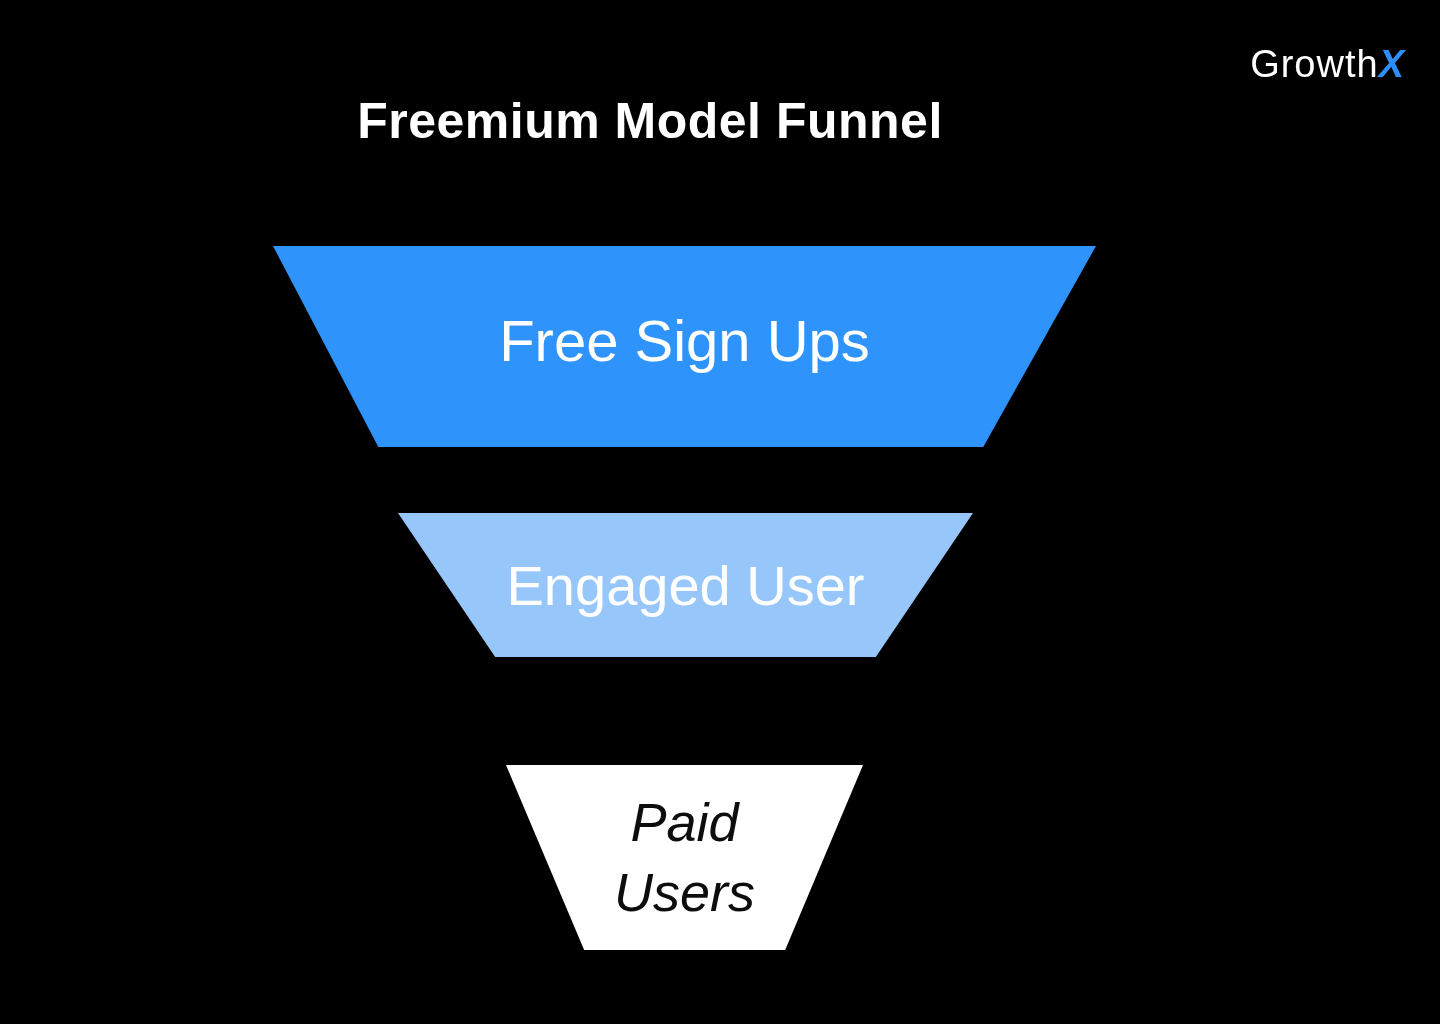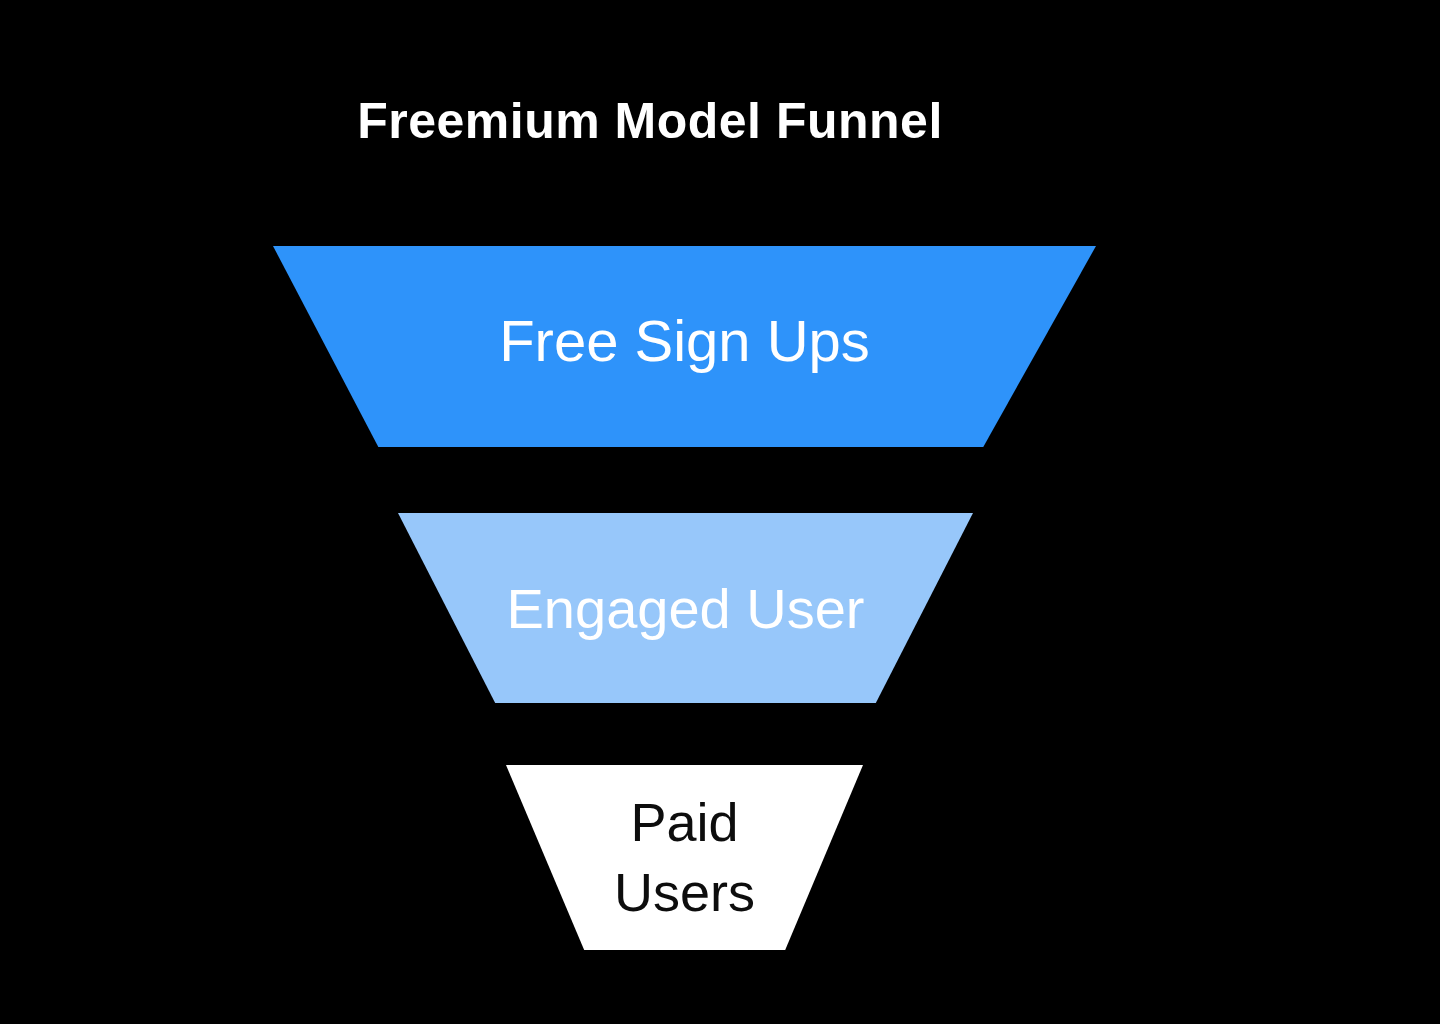--- a/index.html
+++ b/index.html
@@ -51,21 +51,21 @@
     justify-content: center;
   }
   .stage-1 {
     left: 273px; top: 246px;
     width: 823px; height: 201px;
     clip-path: polygon(0 0, 100% 0, 86.3% 100%, 12.8% 100%);
     padding-bottom: 12px;
   }
   .stage-2 {
     left: 398px; top: 513px;
-    width: 575px; height: 190px;
+    width: 575px; height: 144px;
     clip-path: polygon(0 0, 100% 0, 83.1% 100%, 16.9% 100%);
   }
   .stage-3 {
     left: 506px; top: 765px;
     width: 357px; height: 185px;
     clip-path: polygon(0 0, 100% 0, 78.2% 100%, 21.9% 100%);
   }
   .stage-label {
     font-weight: 400;
     text-align: center;
@@ -80,29 +80,32 @@
     width: 200px;
   }
 </style>
 </head>
 <body>
 
 <div class="canvas" style="background: rgb(0, 0, 0);">
 
   <h1 class="page-title" style="color: rgb(255, 255, 255);">Freemium Model Funnel</h1>
 
+  <div class="logo">
+    <span class="brand" style="color: rgb(255, 255, 255);">Growth</span><span class="brand-x" style="color: rgb(45, 143, 251);">X</span>
+  </div>
 
   <div class="funnel">
 
     <div class="funnel-stage stage-1" style="background: rgb(46, 147, 250); color: rgb(255, 255, 255);">
       <div class="stage-label">Free Sign Ups</div>
     </div>
 
     <div class="funnel-stage stage-2" style="background: rgb(151, 199, 250); color: rgb(255, 255, 255);">
       <div class="stage-label">Engaged User</div>
     </div>
 
-    <div class="funnel-stage stage-3" style="background: rgb(255, 255, 255); color: rgb(13, 13, 13);">
+    <div class="funnel-stage stage-3" style="background: rgb(255, 255, 255); color: rgb(13, 13, 13); font-style: italic;">
       <div class="stage-label">Paid Users</div>
     </div>
 
   </div>
 </div>
 
 </body></html>

